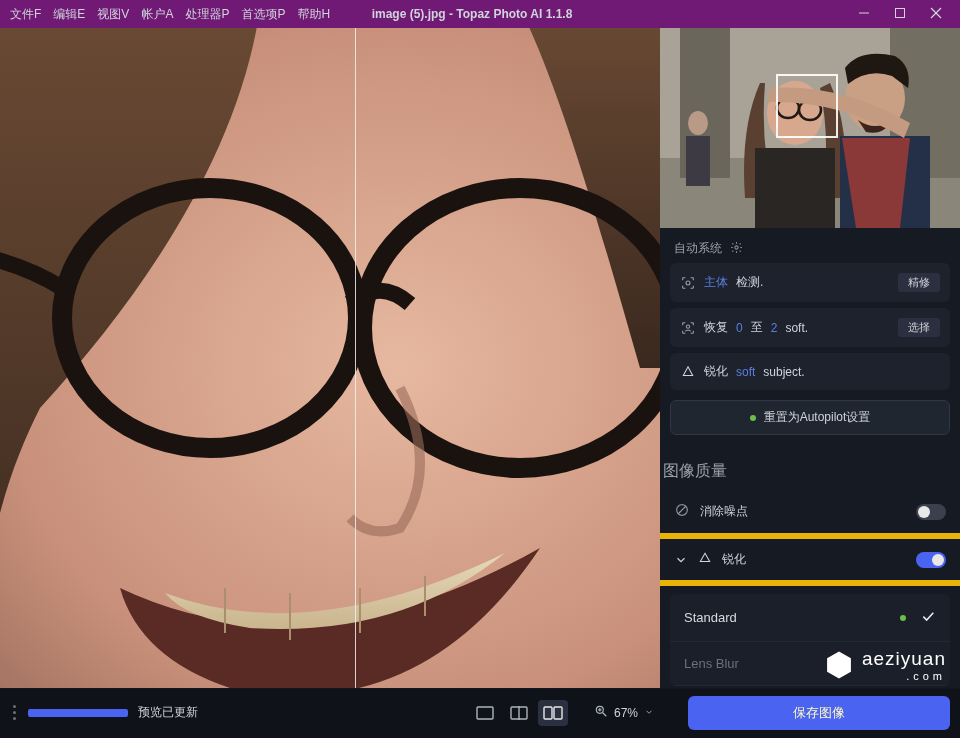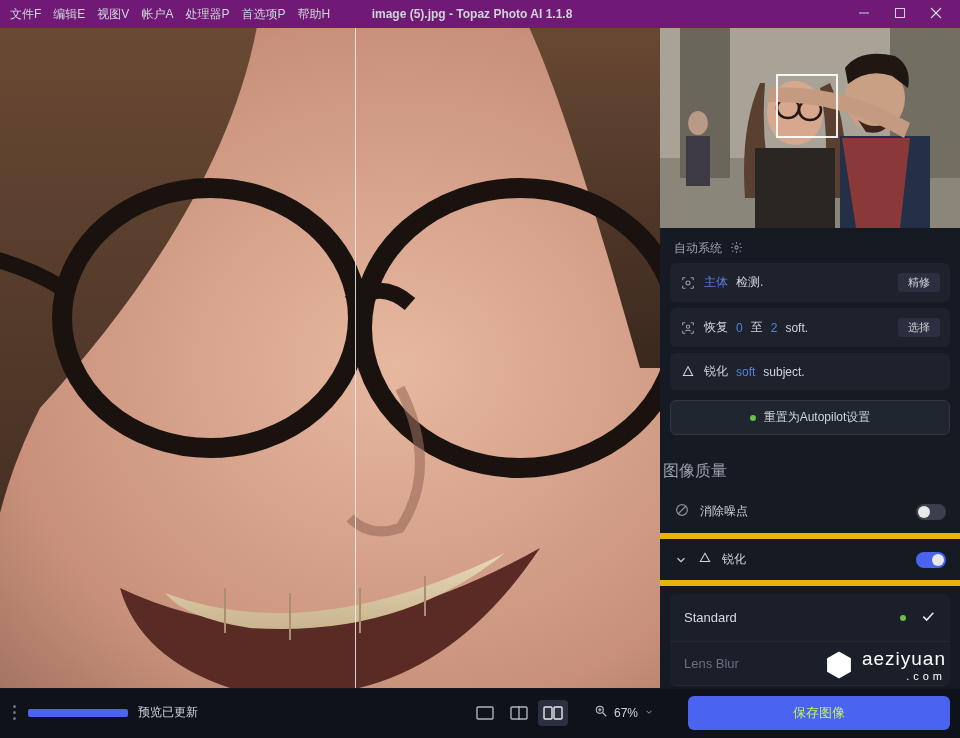--- a/index.html
+++ b/index.html
@@ -44,21 +44,21 @@
   .watermark .t2 { font-size: 11px; letter-spacing: 4px; text-align: right; }
   .bottombar { height: 48px; background: #0f1218; display: flex; align-items: center; padding: 0 10px; gap: 10px; border-top: 1px solid #131721; }
   .dots { width: 8px; display: flex; flex-direction: column; gap: 3px; align-items: center; }
   .dots span { width: 3px; height: 3px; background: #6a707c; border-radius: 50%; }
   .progress { width: 100px; height: 8px; background: #4a63f0; border-radius: 2px; }
   .status { font-size: 12px; color: #cfd3da; }
   .viewbtns { margin-left: auto; display: flex; gap: 4px; align-items: center; }
   .vbtn { width: 30px; height: 26px; border-radius: 4px; display: inline-flex; align-items: center; justify-content: center; }
   .vbtn.active { background: #2a3040; }
   .zoom { display: flex; align-items: center; gap: 6px; color: #cfd3da; font-size: 12px; margin-left: 6px; padding: 0 10px; }
-  .savebtn { width: 262px; height: 34px; margin-left: 14px; background: #4a63f0; border-radius: 6px; display: flex; align-items: center; justify-content: center; color: #bef264; font-size: 13px; }
+  .savebtn { width: 262px; height: 34px; margin-left: 14px; background: #4a63f0; border-radius: 6px; display: flex; align-items: center; justify-content: center; color: #fef9c3; font-size: 13px; }
 </style>
 </head>
 <body>
 
 <div class="titlebar">
   <div class="menu">
     <span>文件F</span>
     <span>编辑E</span>
     <span>视图V</span>
     <span>帐户A</span>

